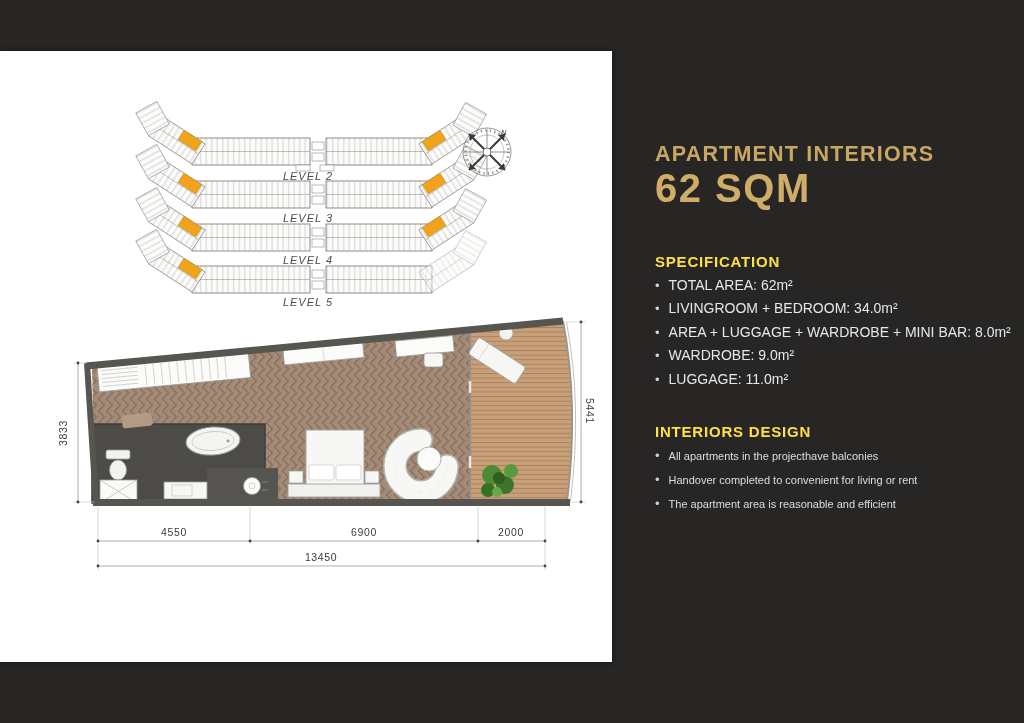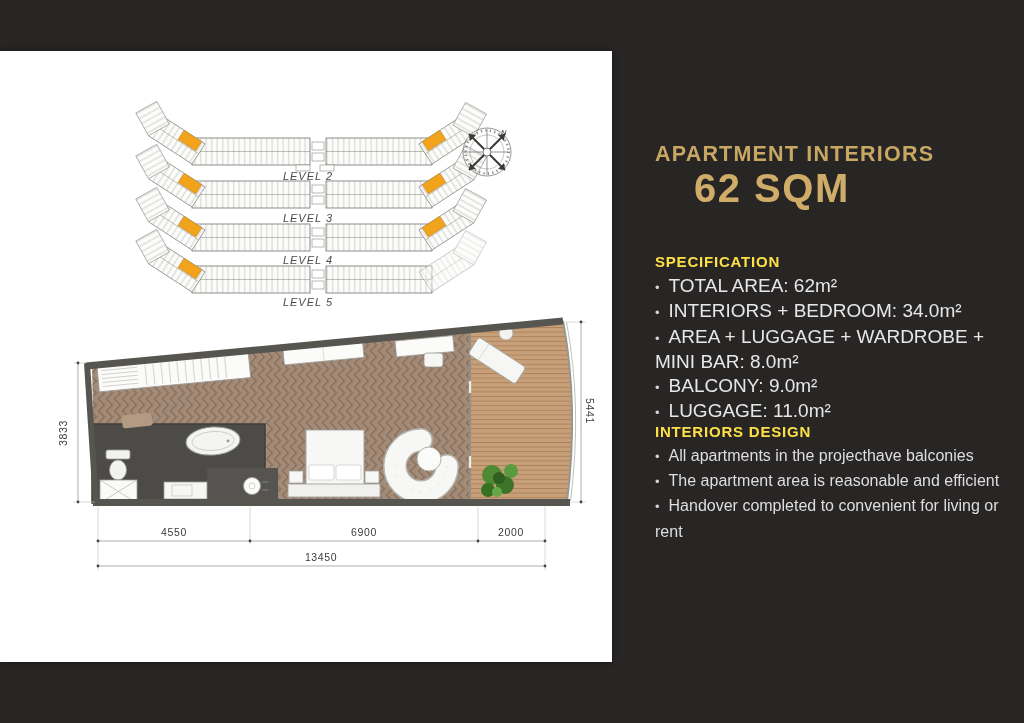--- a/index.html
+++ b/index.html
@@ -18,35 +18,35 @@
   .dim{font:10.5px "Liberation Sans",sans-serif;fill:#3b3b3b;letter-spacing:.6px;}
   .ndir{font:italic 7.5px "Liberation Sans",sans-serif;fill:#333;}
 
   .sidebar{position:absolute;left:655px;top:0;width:352px;height:540px;}
   .title{
     position:absolute;top:142px;left:0;
     font-size:21.5px;font-weight:700;letter-spacing:1.2px;color:#c8a763;
   }
   .subtitle{
     position:absolute;top:166px;left:0;
-    font-size:40px;font-weight:800;letter-spacing:1.5px;color:#cfad69;margin-left:39px;
+    font-size:40px;font-weight:800;letter-spacing:1.5px;color:#cfad69;
   }
   .sec-heading{
     position:absolute;left:0;
     font-size:15px;font-weight:700;letter-spacing:.8px;color:#fde047;
   }
   .h-spec{top:253px;}
   .h-int{top:423px;}
   ul.bullets{
     position:absolute;left:0;margin:0;padding:0;list-style:none;width:360px;
   }
   .l-spec{top:274px;}
   .l-int{top:444px;}
-  .l-spec li{line-height:23.4px;font-size:19px;color:#e7e7e7;}
-  .l-int li{line-height:24.2px;font-size:16px;color:#dedede;}
+  .l-spec li{line-height:23.4px;font-size:14px;color:#e7e7e7;}
+  .l-int li{line-height:24.2px;font-size:11px;color:#dedede;}
   ul.bullets li::before{content:"•";color:#d2d2d2;margin-right:9px;font-size:13px;}
 </style>
 </head>
 <body>
 
 <div class="panel">
 <svg width="612" height="611" viewBox="0 0 612 611">
   <defs>
     <pattern id="cells" width="5.5" height="9" patternUnits="userSpaceOnUse">
       <rect width="5.5" height="9" fill="#fcfcfb"></rect>
@@ -273,26 +273,26 @@
 </div>
 
 <div class="sidebar">
   <div class="title">APARTMENT INTERIORS</div>
   <div class="subtitle">62 SQM</div>
 
   <div class="sec-heading h-spec">SPECIFICATION</div>
   <ul class="bullets l-spec">
 
   <li><span>TOTAL AREA: 62m²</span></li>
-      <li><span>INTERIORS + BEDROOM: 34.0m²</span></li>
+      <li><span>LIVINGROOM + BEDROOM: 34.0m²</span></li>
       <li><span>AREA + LUGGAGE + WARDROBE + MINI BAR: 8.0m²</span></li>
-      <li><span>BALCONY: 9.0m²</span></li>
+      <li><span>WARDROBE: 9.0m²</span></li>
       <li><span>LUGGAGE: 11.0m²</span></li>
     </ul>
 
   <div class="sec-heading h-int">INTERIORS DESIGN</div>
   <ul class="bullets l-int">
 
   <li><span>All apartments in the projecthave balconies</span></li>
+      <li><span>Handover completed to convenient for living or rent</span></li>
       <li><span>The apartment area is reasonable and efficient</span></li>
-      <li><span>Handover completed to convenient for living or rent</span></li>
     </ul>
 </div>
 
 </body></html>

